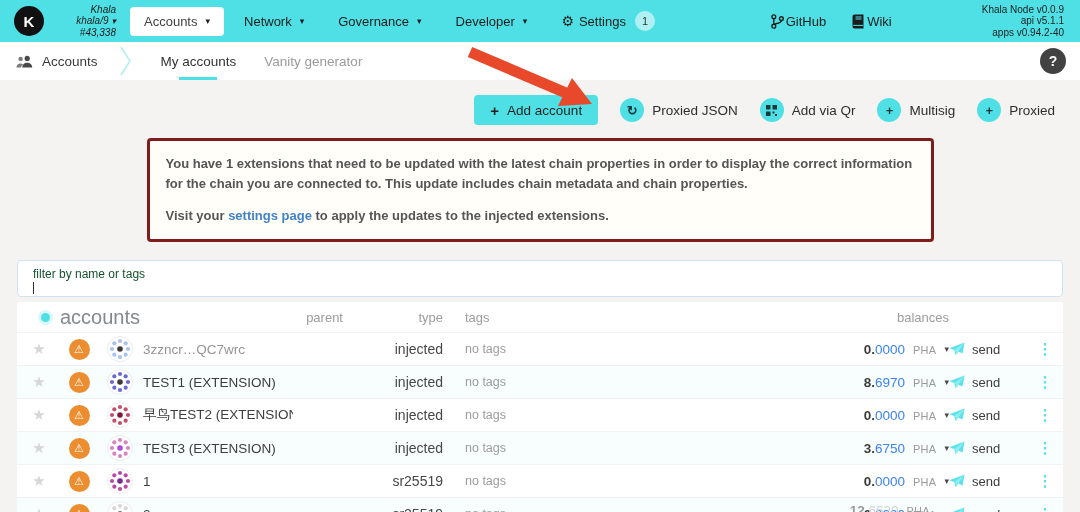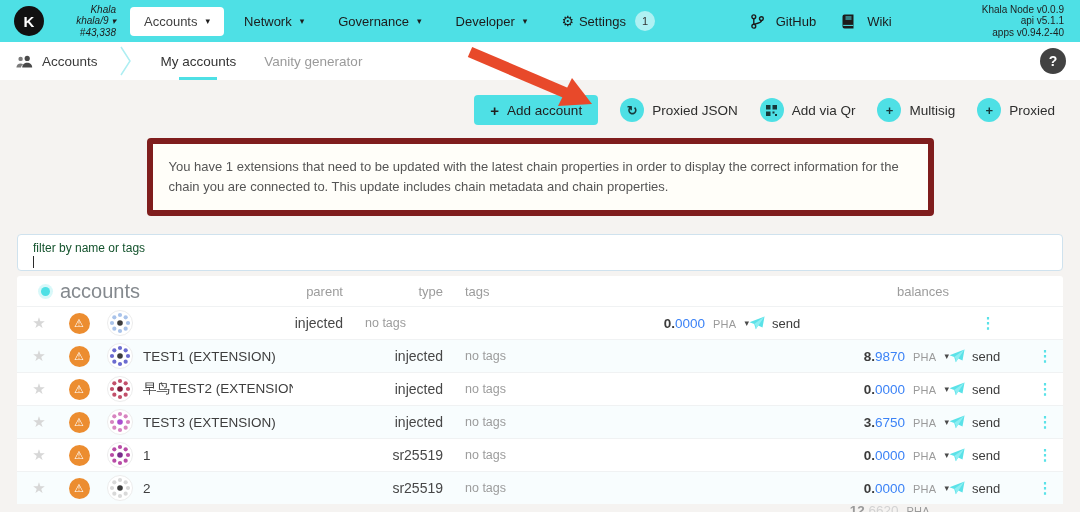--- a/index.html
+++ b/index.html
@@ -12,41 +12,41 @@
   .logo { width:30px; height:30px; border-radius:50%; background:#111; color:#fff; display:flex; align-items:center; justify-content:center; font-weight:bold; font-size:15px; flex:0 0 auto; }
   .chaininfo { margin-left:8px; text-align:right; font-size:10px; line-height:11px; color:#1c1c1c; width:64px;font-style:italic; }
   .chaininfo .sel { cursor:pointer; }
   .caret { font-size:9px; margin-left:3px; color:#1c1c1c; }
   .topnav { display:flex; align-items:center; margin-left:14px; gap:6px; }
   .nav-item { display:flex; align-items:center; gap:5px; padding:7px 14px; font-size:13px; color:#1c1c1c; border-radius:4px; cursor:pointer; white-space:nowrap; }
   .nav-item.pill { background:#fff; color:#3f3f3f; }
   .nav-item .gear { font-size:14px; }
   .badge { background:rgba(255,255,255,.55); color:#333; width:20px; height:20px; border-radius:50%; display:flex; align-items:center; justify-content:center; font-size:11px; margin-left:4px; }
   .toplinks { display:flex; align-items:center; gap:26px; margin-left:auto; }
-  .toplink { display:flex; align-items:flex-start; gap:12px; font-size:13px; color:#1c1c1c; cursor:pointer; }
+  .toplink { display:flex; align-items:flex-start; gap:2px; font-size:13px; color:#1c1c1c; cursor:pointer; }
   .versions { margin-left:90px; text-align:right; font-size:10px; line-height:11.5px; color:#1e1e1e; padding-right:4px; }
 
   
   .tabbar { height:38px; background:#fff; display:flex; align-items:center; padding:0 16px; position:relative; }
   .section { display:flex; align-items:center; gap:9px; font-size:13.5px; color:#3a3a3a; }
   .chev { margin:0 16px 0 22px; }
   .tab { font-size:13.5px; color:#9a9a9a; padding:0 14px; height:38px; display:flex; align-items:center; position:relative; cursor:pointer; }
   .tab.active { color:#343434; }
   .tab.active::after { content:""; position:absolute; left:50%; transform:translateX(-50%); bottom:0; width:38px; height:3px; background:#4ee0e5; }
   .help { position:absolute; right:14px; top:6px; width:26px; height:26px; border-radius:50%; background:#424242; color:#fff; font-size:14px; font-weight:bold; display:flex; align-items:center; justify-content:center; cursor:pointer; }
 
   
   .toolbar { display:flex; justify-content:flex-end; align-items:center; gap:22px; margin:15px 25px 0 0; height:30px; }
   .btn { display:flex; align-items:center; gap:8px; cursor:pointer; font-size:13.5px; color:#2e2e2e; white-space:nowrap; }
   .btn.primary { background:#4ee0e5; border-radius:4px; padding:0 16px; height:30px; color:#1f1f1f; }
   .btn .plus { font-size:15px; font-weight:bold; }
   .icirc { width:24px; height:24px; border-radius:50%; background:#4ee0e5; color:#16393b; display:flex; align-items:center; justify-content:center; font-size:13px; font-weight:bold; }
 
   
-  .banner { width:787px; margin:13px auto 0; background:#fffef9; border:6px solid #7f1d1d; border-radius:4px; padding:13px 16px; font-size:13px; color:#555; line-height:1.55; }
+  .banner { width:787px; margin:13px auto 0; background:#fffef9; border:3px solid #7f1d1d; border-radius:4px; padding:13px 16px; font-size:13px; color:#555; line-height:1.55;font-weight:bold; }
   .banner p + p { margin-top:12px; }
   .blink { color:#4183c4; cursor:pointer; }
 
   
   .filtercard { margin:18px 17px 0; background:#fff; border:1px solid #cfe2ee; border-radius:4px; padding:6px 15px 5px; height:37px; cursor:text; }
   .filterlabel { font-size:12px; color:#14532d; }
   .cursorbar { width:1px; height:12px; background:#2a2a2a; margin-top:1px; }
 
   
   .tablecard { margin:5px 17px 0; background:#fff; border-radius:3px; }
@@ -199,20 +199,21 @@
       <span>Multisig</span>
     </div>
     <div class="btn">
       <span class="icirc">+</span>
       <span>Proxied</span>
     </div>
   </div>
 
   <div class="banner">
     <p>You have 1 extensions that need to be updated with the latest chain properties in order to display the correct information for the chain you are connected to. This update includes chain metadata and chain properties.</p>
+    <p><span>Visit your </span><span class="blink">settings page</span><span> to apply the updates to the injected extensions.</span></p>
   </div>
 
   <div class="filtercard">
     <div class="filterlabel">filter by name or tags</div>
     <div class="cursorbar"></div>
   </div>
 
   <div class="tablecard">
     <div class="trow thead">
       <div class="ttitle">
@@ -238,20 +239,21 @@
               <circle cx="18.66" cy="18.66" r="2.1" fill="#a9c3ea"></circle>
               <circle cx="13.00" cy="21.00" r="2.1" fill="#a9c3ea"></circle>
               <circle cx="7.34" cy="18.66" r="2.1" fill="#a9c3ea"></circle>
               <circle cx="5.00" cy="13.00" r="2.1" fill="#a9c3ea"></circle>
               <circle cx="7.34" cy="7.34" r="2.1" fill="#a9c3ea"></circle>
               <circle cx="13.00" cy="5.00" r="2.1" fill="#a9c3ea"></circle>
               <circle cx="18.66" cy="7.34" r="2.1" fill="#a9c3ea"></circle>
               <circle cx="13" cy="13" r="2.8" fill="#3b3b3b"></circle>
             </g>
     </svg>
+    <div class="acname muted">3zzncr…QC7wrc</div>
     <div></div>
     <div class="actype r">injected</div>
     <div class="actags tagcol">no tags</div>
     <div></div>
     <div class="balcell">
       <span class="bint">0.</span>
             <span class="bfrac">0000</span>
             <span class="bunit">PHA</span>
             <span class="bcaret">▾</span>
     </div>
@@ -284,21 +286,21 @@
               <circle cx="13" cy="13" r="2.8" fill="#3b3b3b"></circle>
             </g>
     </svg>
     <div class="acname">TEST1 (EXTENSION)</div>
     <div></div>
     <div class="actype r">injected</div>
     <div class="actags tagcol">no tags</div>
     <div></div>
     <div class="balcell">
       <span class="bint">8.</span>
-            <span class="bfrac">9870</span>
+            <span class="bfrac">6970</span>
             <span class="bunit">PHA</span>
             <span class="bcaret">▾</span>
     </div>
     <div class="sendcell">
       <span>
         <svg width="16" height="14" viewBox="0 0 16 14">
                 <path d="M15.5 0.5 L0.5 6.2 L5.2 8 L6.8 13.2 L9.2 9.6 L13.5 11.5 Z" fill="#5ae2e8"></path>
                 <path d="M5.2 8 L15.5 0.5 L6.8 13.2 L6.6 9.2 Z" fill="#8ceef2"></path>
               </svg>
       </span>

